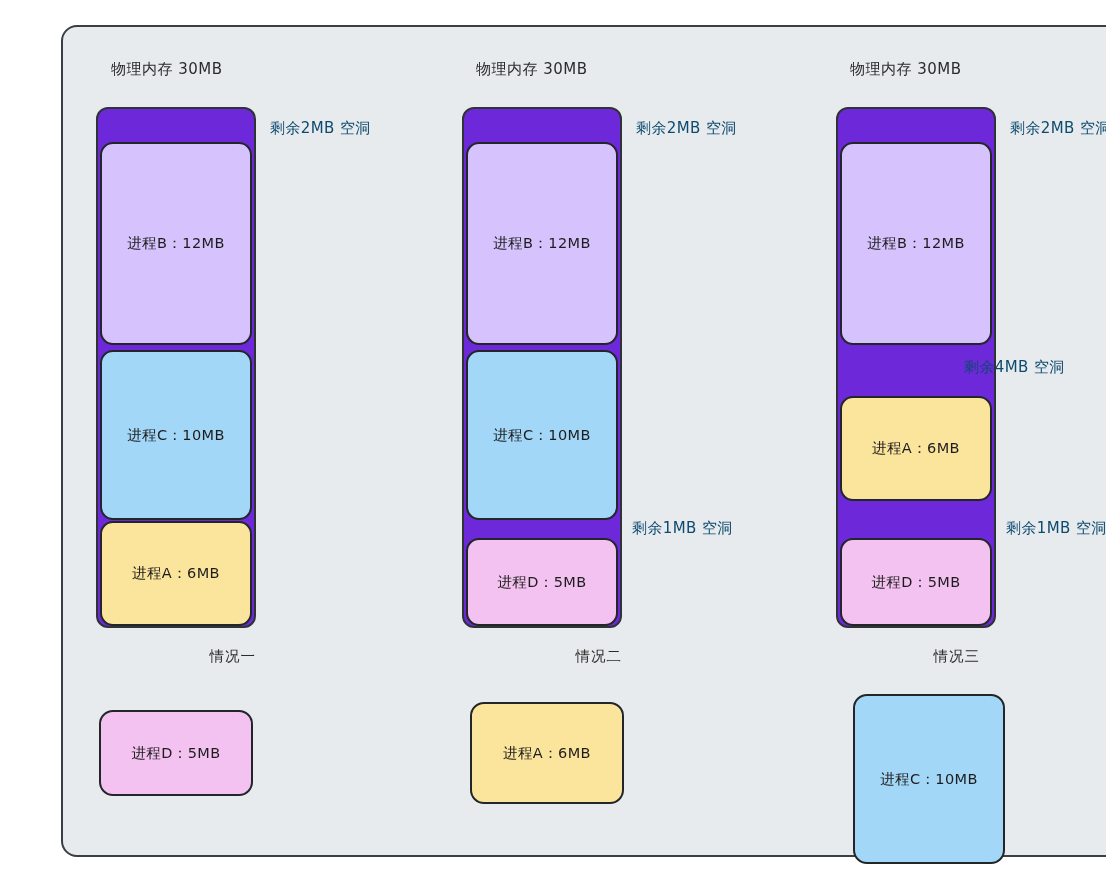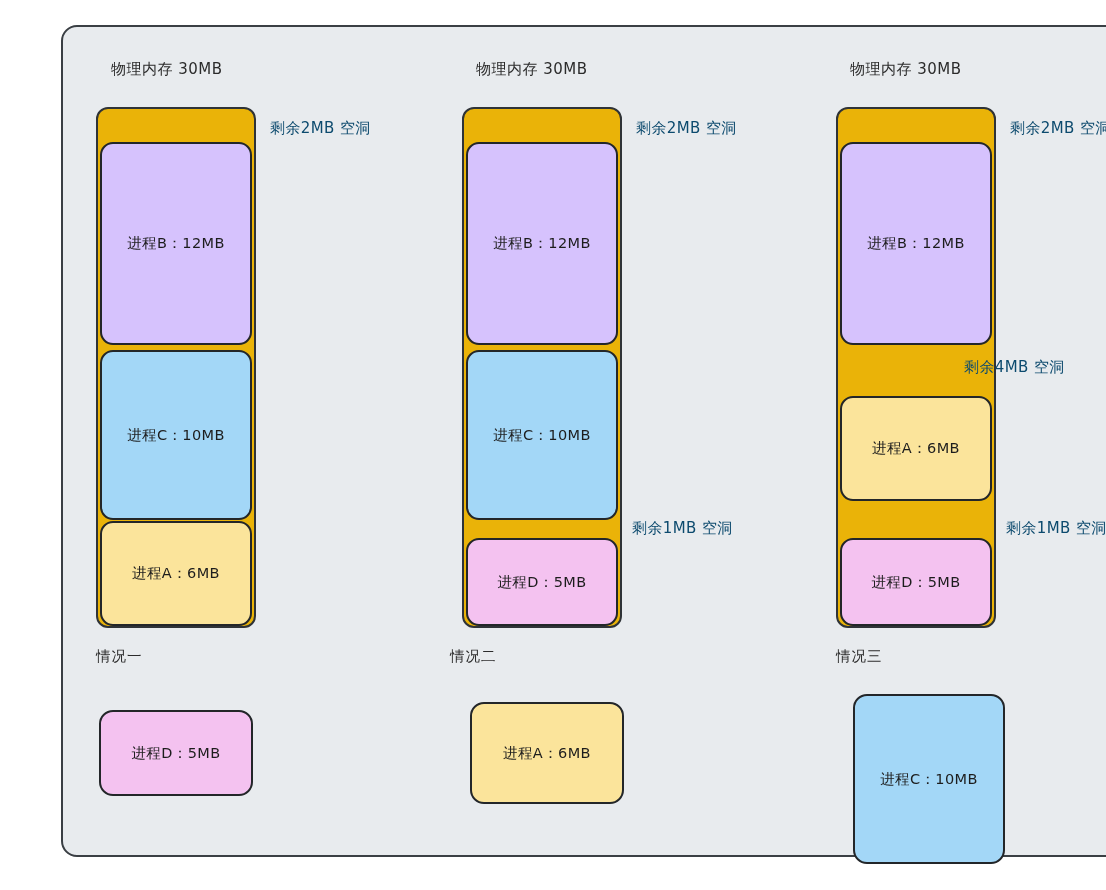--- a/index.html
+++ b/index.html
@@ -42,21 +42,21 @@
     position: absolute;
     font-size: 15px;
     color: #2b2b2b;
     white-space: nowrap;
     letter-spacing: 0.5px;
   }
 
   
   .mem-container {
     position: absolute;
-    background: #eab308;
+    background: #6d28d9;
     border: 2px solid #2f3337;
     border-radius: 12px;
     box-sizing: border-box;
   }
 
   
   .proc-block {
     position: absolute;
     border: 2px solid #232629;
     border-radius: 13px;
@@ -83,21 +83,21 @@
     letter-spacing: 0.4px;
   }
 
   
   .case-caption {
     position: absolute;
     font-size: 14.5px;
     color: #2b2b2b;
     white-space: nowrap;
     letter-spacing: 1px;
-    text-align: left;
+    text-align: right;
   }
 
   
   .standalone {
     position: absolute;
     border: 2px solid #232629;
     border-radius: 14px;
     box-sizing: border-box;
     display: flex;
     align-items: center;
@@ -162,21 +162,21 @@
     </div>
     <div class="proc-block pink" style="left:2px; top:429px; width:152px; height:88px;">
       <span>进程D：5MB</span>
     </div>
   </div>
 
   <div class="hole-label" style="left:588px; top:119px;">剩余2MB 空洞</div>
 
   <div class="hole-label" style="left:584px; top:519px;">剩余1MB 空洞</div>
 
-  <div class="case-caption" style="left:402px; top:647px; width:160px;">情况二</div>
+  <div class="case-caption" style="left:414px; top:647px; width:160px;">情况二</div>
 
   <div class="standalone yellow" style="left:422px; top:702px; width:154px; height:102px;">
     <span>进程A：6MB</span>
   </div>
 
   <div class="mem-title" style="left:802px; top:60px;">物理内存 30MB</div>
 
   <div class="mem-container" style="left:788px; top:107px; width:160px; height:521px;">
     <div class="proc-block purple" style="left:2px; top:33px; width:152px; height:203px;">
       <span>进程B：12MB</span>
@@ -188,20 +188,20 @@
       <span>进程D：5MB</span>
     </div>
   </div>
 
   <div class="hole-label" style="left:962px; top:119px;">剩余2MB 空洞</div>
 
   <div class="hole-label" style="left:916px; top:358px;">剩余4MB 空洞</div>
 
   <div class="hole-label" style="left:958px; top:519px;">剩余1MB 空洞</div>
 
-  <div class="case-caption" style="left:788px; top:647px; width:160px;">情况三</div>
+  <div class="case-caption" style="left:772px; top:647px; width:160px;">情况三</div>
 
   <div class="standalone blue" style="left:805px; top:694px; width:152px; height:170px;">
     <span>进程C：10MB</span>
   </div>
 
 
 </div>
 
 </body></html>

